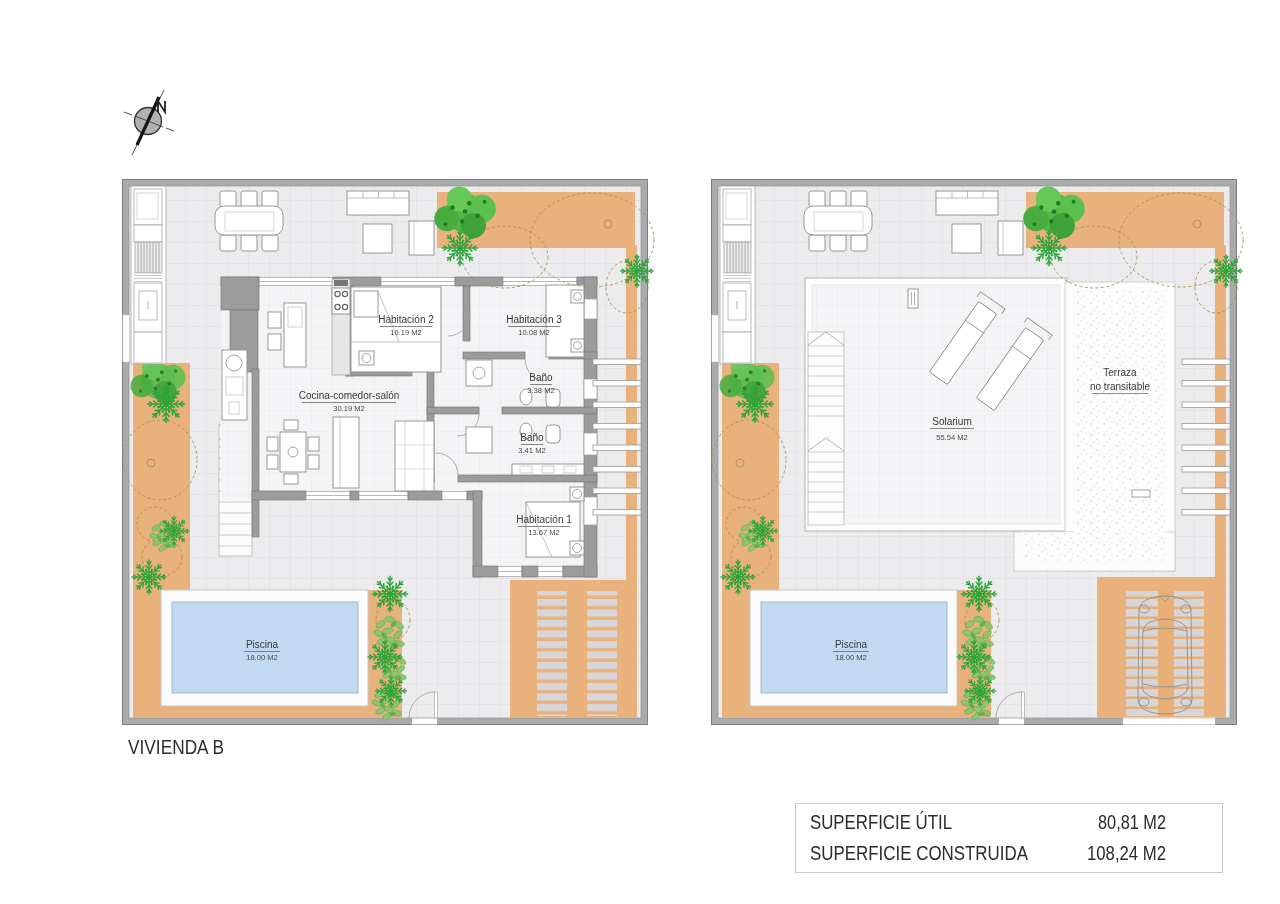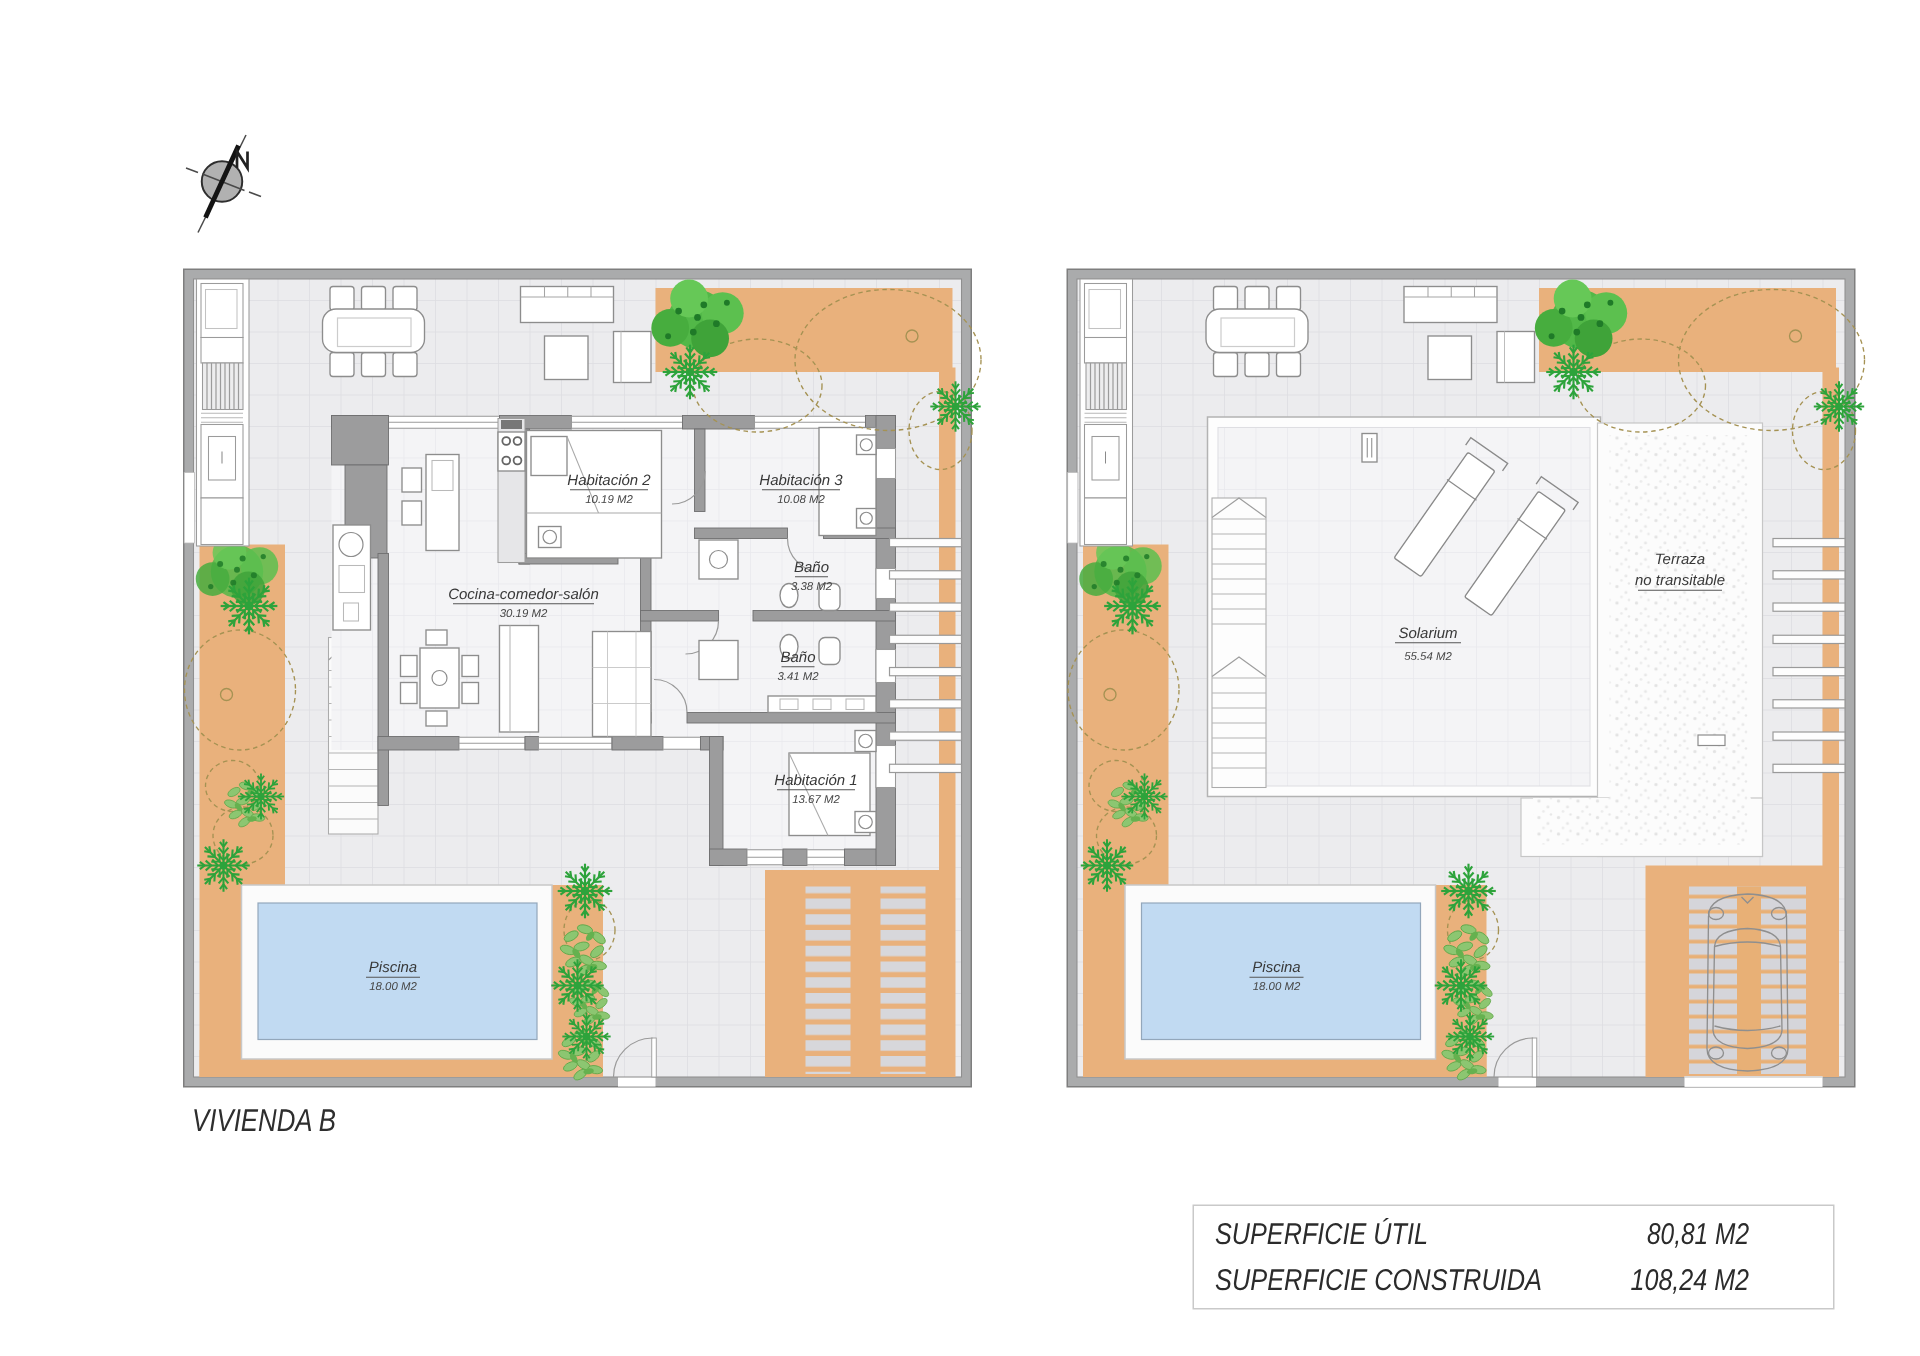--- a/index.html
+++ b/index.html
@@ -1,17 +1,17 @@
 <!DOCTYPE html>
 <html><head>
 <meta charset="utf-8">
 <style>
 html,body{margin:0;padding:0;background:#ffffff;}
 *{-webkit-font-smoothing:antialiased;}
-#page{position:relative;width:1280px;height:904px;background:#ffffff;overflow:hidden;font-style:italic;}
+#page{position:relative;width:1280px;height:904px;background:#ffffff;overflow:hidden;}
 text{font-family:"Liberation Sans",sans-serif;}
 .lab{font-size:10px;fill:#383838;}
 .area{font-size:7.6px;fill:#474747;}
 .wavy{fill:none;stroke:#a59253;stroke-width:0.9;stroke-dasharray:3 2.4;}
 .wall{fill:#9c9c9d;stroke:#6f6f70;stroke-width:0.6;}
 .win{fill:#ffffff;stroke:#9a9a9a;stroke-width:0.7;}
 .furn{fill:#ffffff;stroke:#8d8d8d;stroke-width:0.9;}
 .thin{fill:none;stroke:#b9b9b9;stroke-width:0.7;}
 </style>
 </head>

